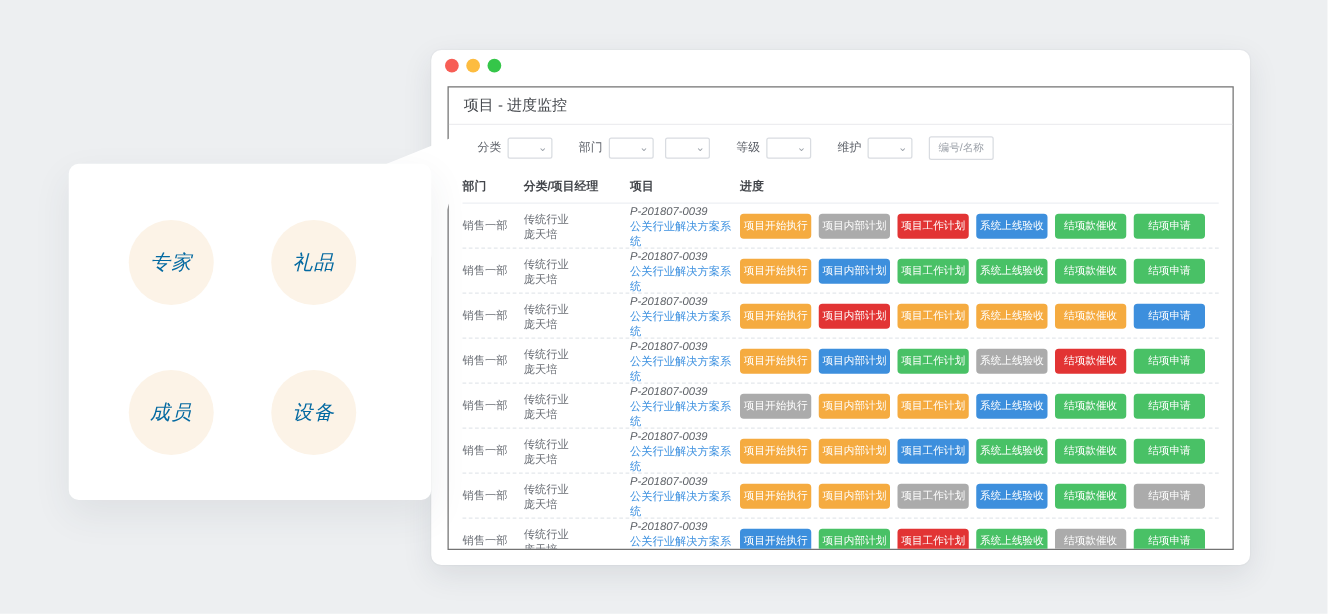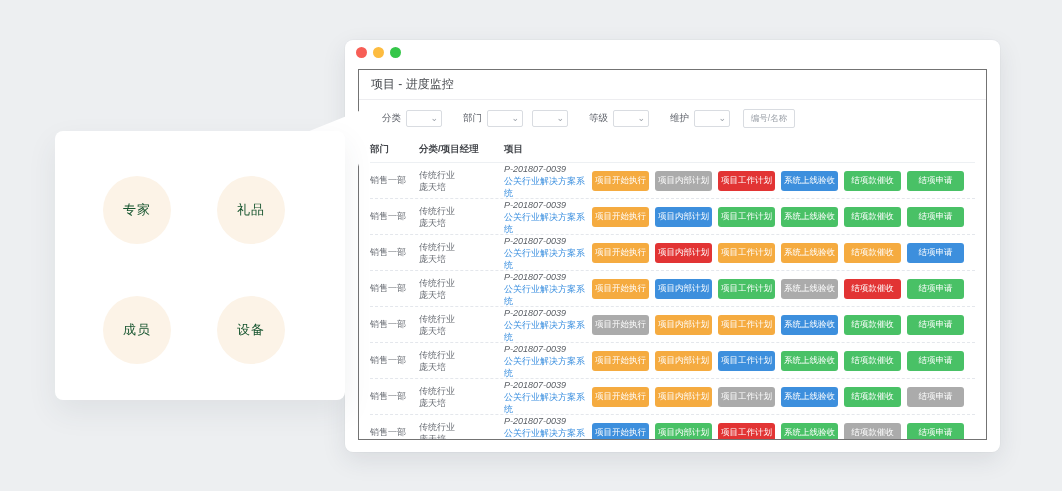--- a/index.html
+++ b/index.html
@@ -67,21 +67,21 @@
   
   .tail-svg{position:absolute;left:0;top:0;width:1062px;height:491px;z-index:4;pointer-events:none;}
   .bubble{
     position:absolute;left:55px;top:131px;width:290px;height:269px;
     background:#fff;border-radius:8px;z-index:5;
     box-shadow:0 12px 30px rgba(50,60,80,.08);
   }
   .circle{
     position:absolute;width:68px;height:68px;border-radius:50%;
     display:flex;align-items:center;justify-content:center;
-    font-size:13px;color:#14532d;letter-spacing:1px;cursor:pointer;
+    font-size:16px;color:#0369a1;letter-spacing:1px;cursor:pointer;font-style:italic;
   }
   .circle.p1{left:48px;top:45px;}
   .circle.p2{left:162px;top:45px;}
   .circle.p3{left:48px;top:165px;}
   .circle.p4{left:162px;top:165px;}
 </style>
 </head>
 <body>
 
 <div class="window">
@@ -115,20 +115,21 @@
           <span class="chev">⌄</span>
         </span>
       <span class="search">编号/名称</span>
     </div>
 
     <div class="table">
       <div class="thead">
         <span class="c1">部门</span>
         <span class="c2">分类/项目经理</span>
         <span class="c3">项目</span>
+        <span class="c4">进度</span>
       </div>
       <div id="rows">
           <div class="row">
             <div class="c1">销售一部</div>
             <div class="c2 twoline">
               <div class="">传统行业</div>
               <div class="">庞天培</div>
             </div>
             <div class="c3 twoline">
               <div class="code-line">P-201807-0039</div>

